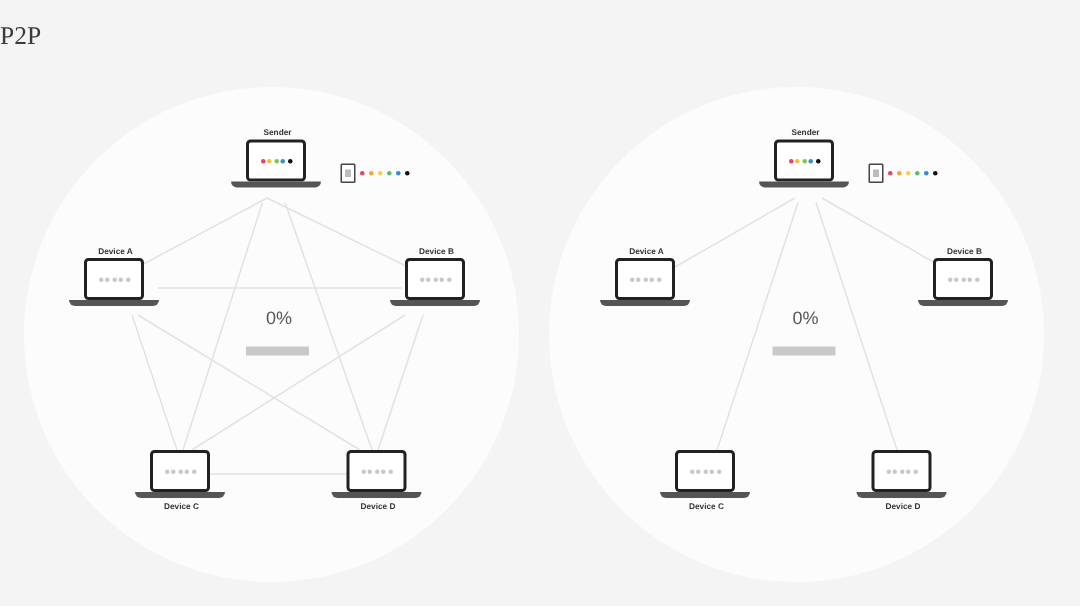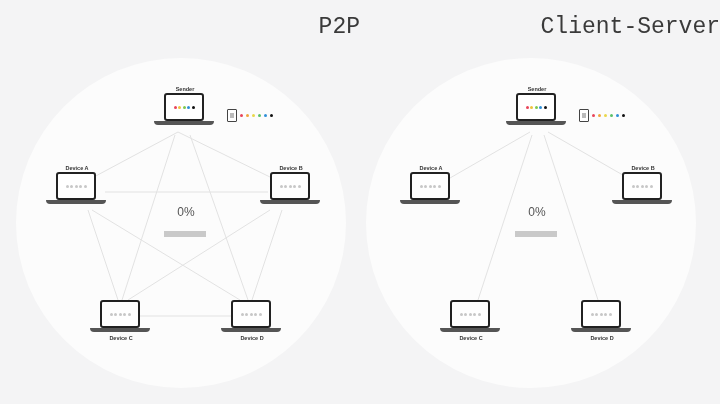--- a/index.html
+++ b/index.html
@@ -6,22 +6,22 @@
     body {
       width: 720px; height: 404px; overflow: hidden;
       background: #f4f4f5;
       font-family: "Liberation Sans", sans-serif;
       position: relative;
     }
     .panel { position: absolute; top: 0; width: 360px; height: 404px; }
     .panel.left { left: 0; }
     .panel.right { left: 360px; }
     .title {
-      position: absolute; top: 14px; left: 0; width: 360px; text-align: right;
-      font-size: 23px; color: #3a3a3a; font-family: Liberation Mono, monospace;
+      position: absolute; top: 14px; left: 0; width: 360px; text-align: left;
+      font-size: 17px; color: #3a3a3a; font-family: Liberation Serif, serif;
     }
     .circle {
       position: absolute; left: 16px; top: 58px; width: 330px; height: 330px;
       border-radius: 50%; background: #fcfcfc;
     }
     svg.links { position: absolute; left: 0; top: 0; }
     .node { position: absolute; width: 70px; text-align: center; }
     .node .label {
       font-size: 5.5px; font-weight: bold; color: #333; line-height: 8px; height: 8px;
     }
@@ -162,21 +162,20 @@
   <div class="circle" style="left:6px;"></div>
   <svg class="links" width="360" height="404">
     <g stroke="#e2e2e2" stroke-width="1" fill="none">
       <line x1="170" y1="132" x2="90" y2="178"></line>
       <line x1="188" y1="132" x2="268" y2="178"></line>
       <line x1="172" y1="135" x2="118" y2="300"></line>
       <line x1="184" y1="135" x2="238" y2="300"></line>
     </g>
   </svg>
 
-  <div class="title">Client-Server</div>
 
   <div class="node" style="left:142px; top:85px;">
     <div class="label">Sender</div>
     <div class="laptop">
       <div class="screen">
         <span class="dot" style="background:#e8455a"></span>
           <span class="dot" style="background:#f0c23c"></span>
           <span class="dot" style="background:#7ec850"></span>
           <span class="dot" style="background:#2f8fd8"></span>
           <span class="dot" style="background:#111"></span>

